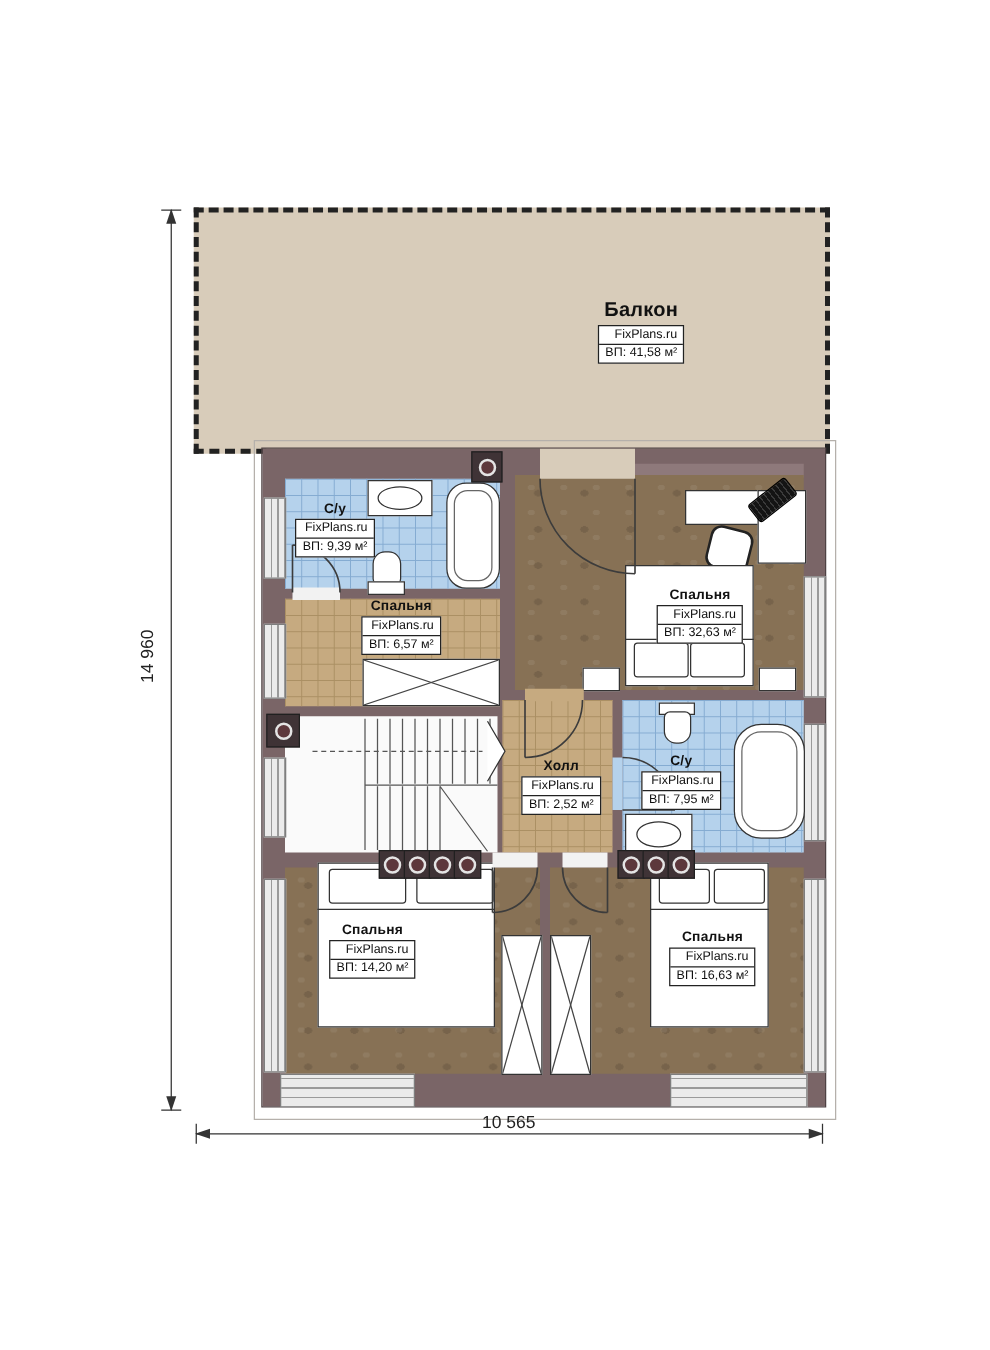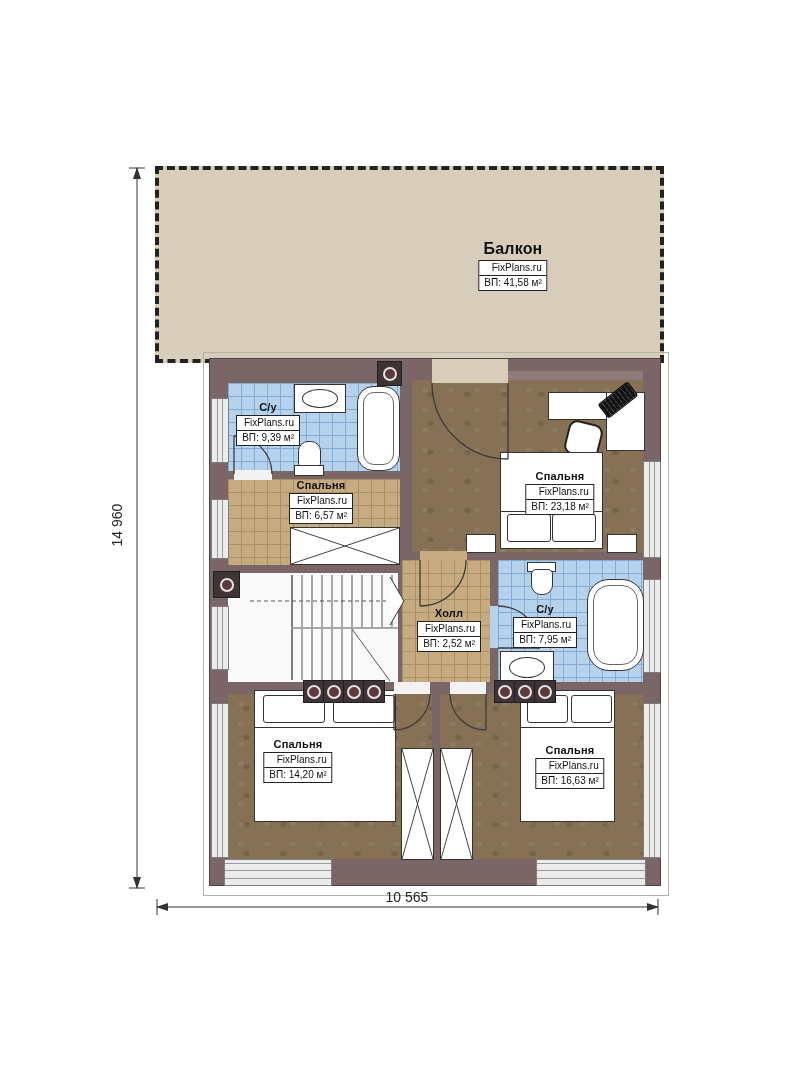--- a/index.html
+++ b/index.html
@@ -214,21 +214,21 @@
     <div class="lbox">
       <div class="wm">FixPlans.ru</div>
       <div class="ar">ВП: 6,57 м²</div>
     </div>
   </div>
 
   <div class="label" style="left:560px;top:470px">
     <div class="rn">Спальня</div>
     <div class="lbox">
       <div class="wm">FixPlans.ru</div>
-      <div class="ar">ВП: 23,18 м²</div>
+      <div class="ar">ВП: 32,63 м²</div>
     </div>
   </div>
 
   <div class="label" style="left:449px;top:607px">
     <div class="rn">Холл</div>
     <div class="lbox">
       <div class="wm">FixPlans.ru</div>
       <div class="ar">ВП: 2,52 м²</div>
     </div>
   </div>

